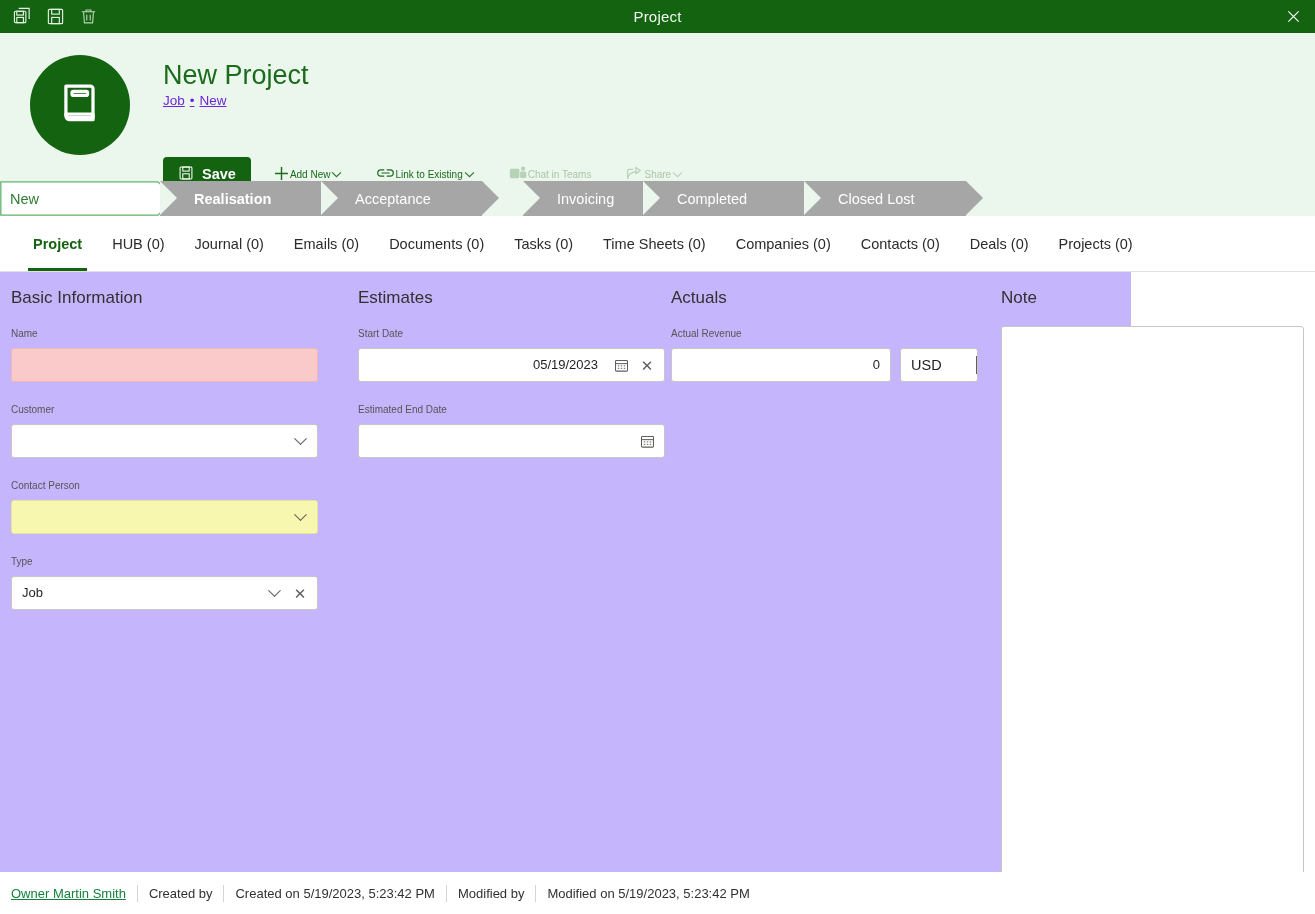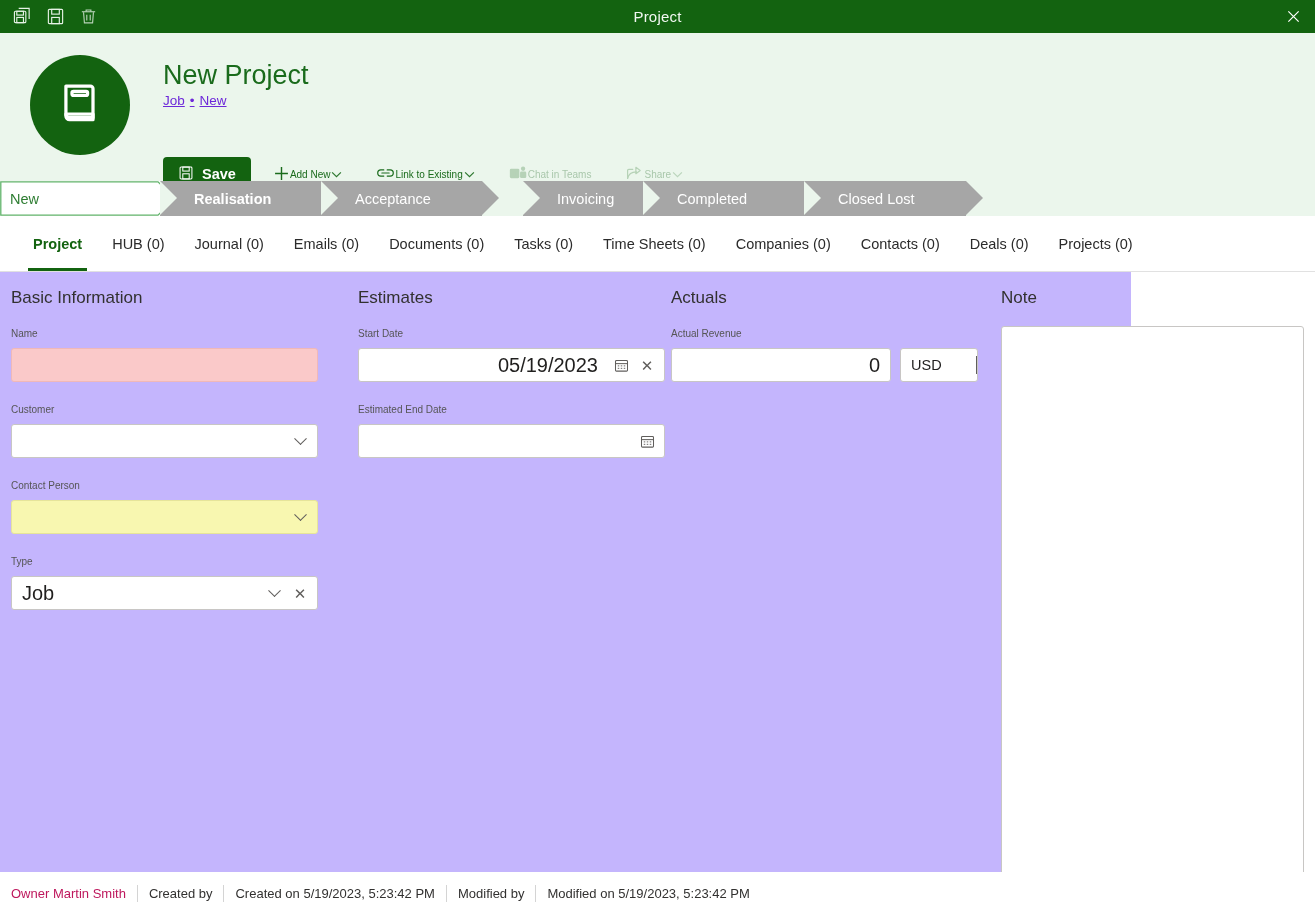--- a/index.html
+++ b/index.html
@@ -159,21 +159,21 @@
   .fbox {
     position: relative;
     height: 34px; border: 1px solid #c8c6c4; border-radius: 3px;
     background: #ffffff;
     display: flex; align-items: center;
     cursor: text;
   }
   .fbox.err { background: #fac9c9; border-color: #f0b8b8; }
   .fbox.warn { background: #f8f7b0; border-color: #e6e49a; }
   .fbox .val {
-    flex: 1; font-size: 20px; color: #201f1e;
+    flex: 1; font-size: 13px; color: #201f1e;
     padding: 0 10px; line-height: 32px;
     overflow: hidden; white-space: nowrap;
   }
   .fbox .val.right { text-align: right; }
   .fbox .ico {
     width: 26px; height: 32px;
     display: flex; align-items: center; justify-content: center;
     color: #605e5c; cursor: pointer; flex: none;
   }
   .fbox .ico.pad-r { margin-right: 4px; }
@@ -203,21 +203,21 @@
   .footer {
     position: absolute; bottom: 0; left: 0;
     width: 1315px; height: 42px;
     background: #ffffff;
     display: flex; align-items: center;
     padding-left: 11px;
     font-size: 13px; color: #323130;
   }
   .f-item { padding: 0 11px; white-space: nowrap; }
   .f-item:first-child { padding-left: 0; }
-  .f-link { cursor: pointer; color: #be185d; }
+  .f-link { text-decoration: underline; cursor: pointer; color: #15803d; }
   .f-sep { width: 1px; height: 17px; background: #d4d4d4; }
 </style>
 </head>
 <body>
 
 <div class="app">
 
   <div class="titlebar">
     <div class="tb-icons">
       <div class="tb-ico">

